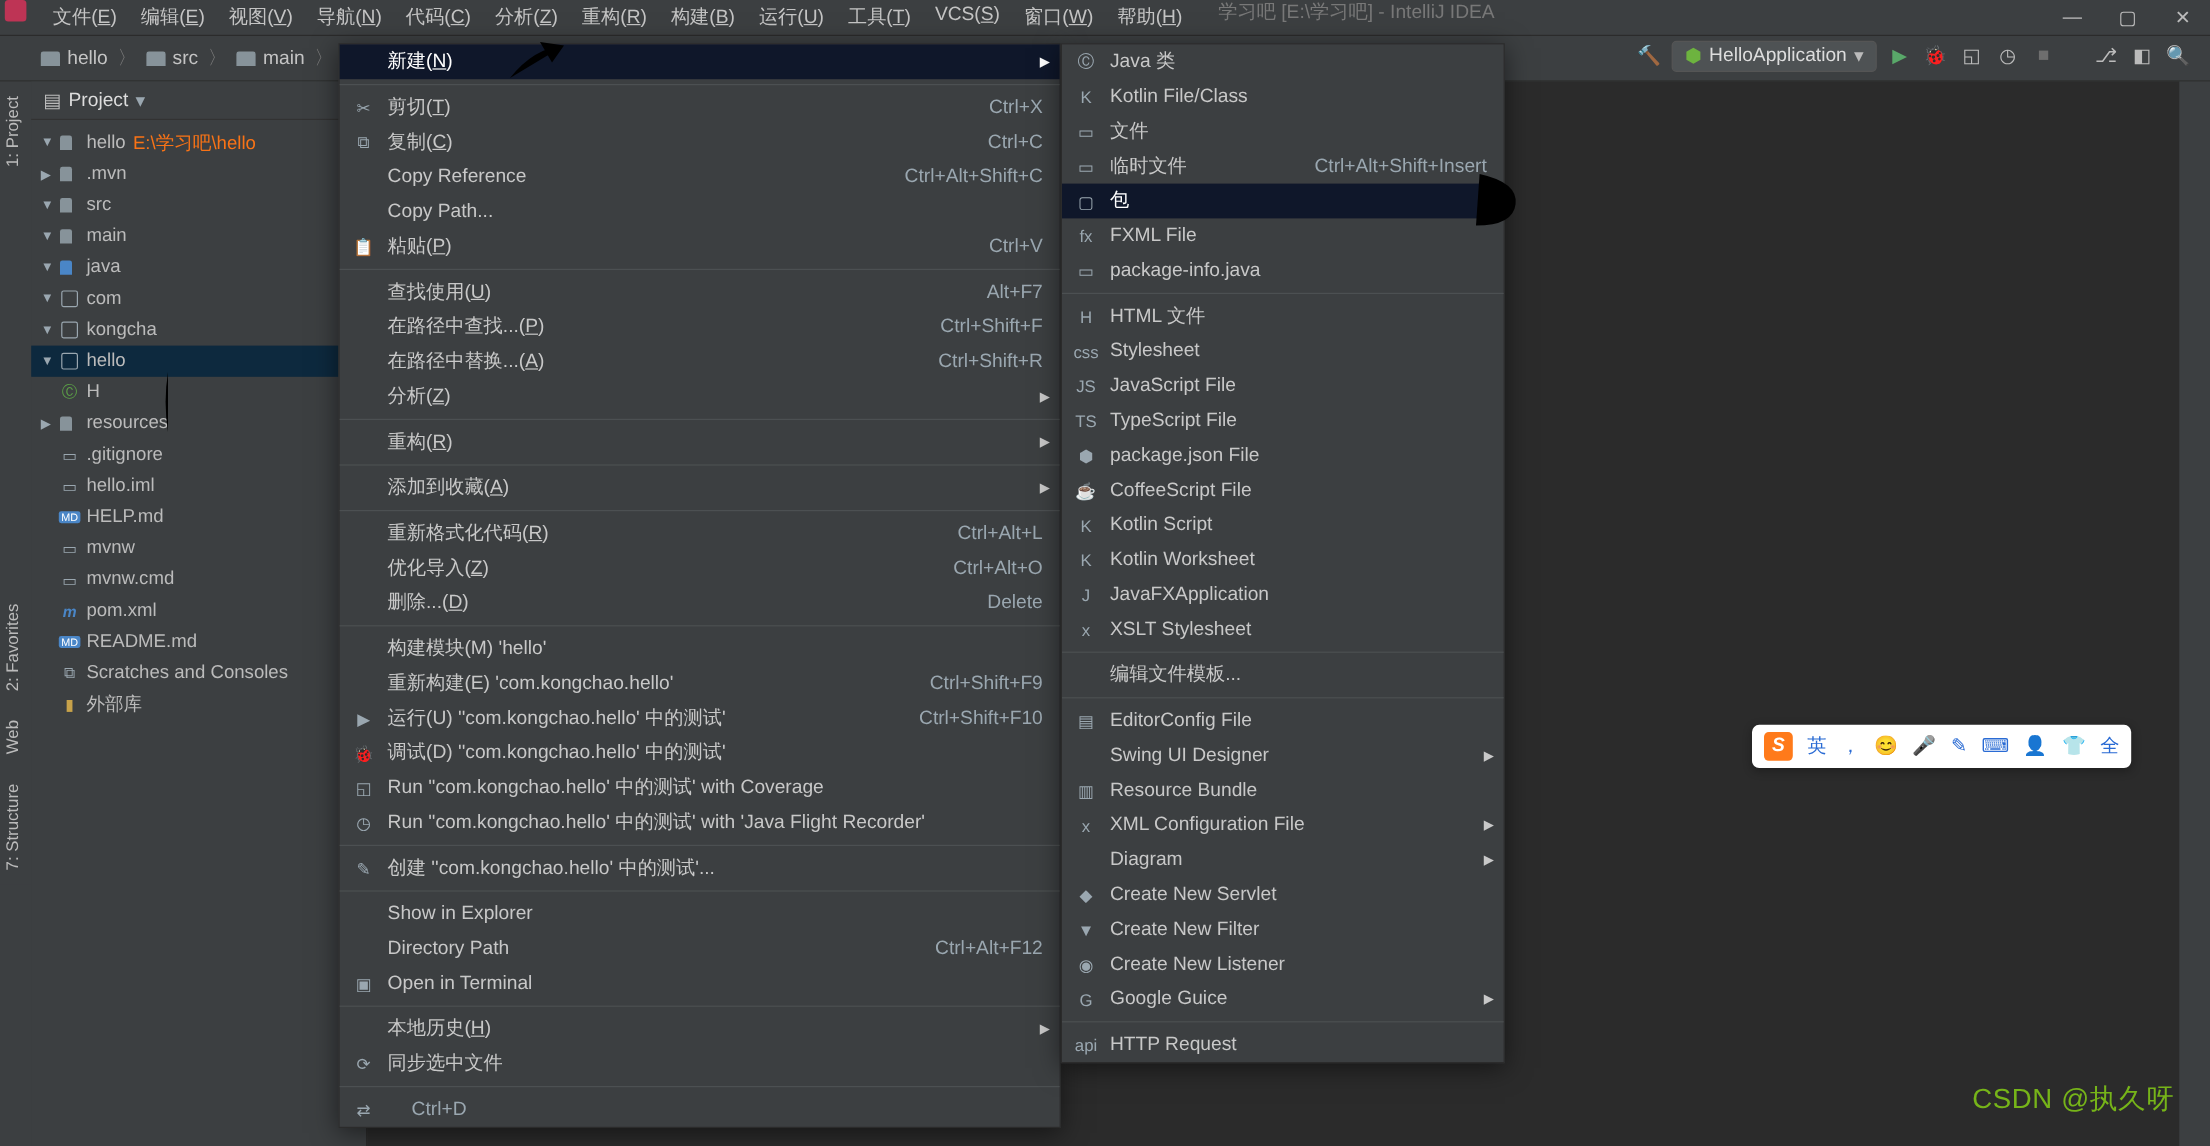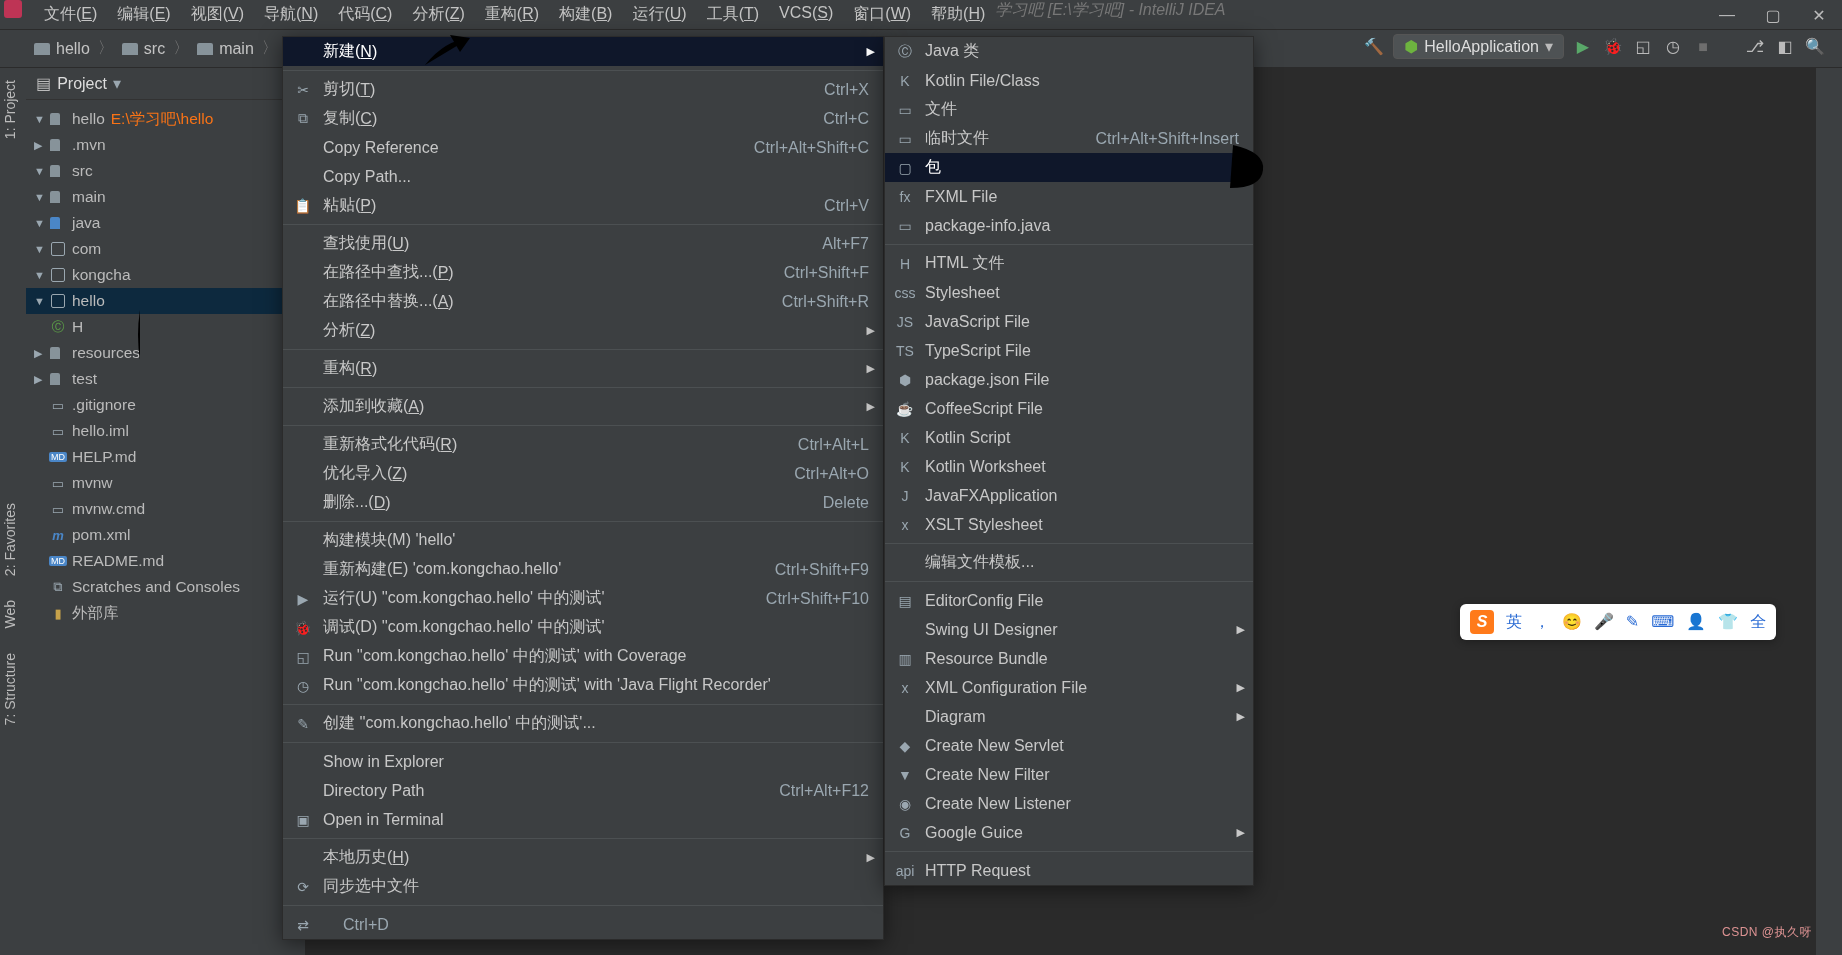--- a/index.html
+++ b/index.html
@@ -3,21 +3,21 @@
 <meta charset="utf-8">
 <style>
 * { margin: 0; padding: 0; box-sizing: border-box; font-family: "Microsoft YaHei", "Segoe UI", sans-serif; }
 body { background: #3c3f41; color: #bbbbbb; width: 1842px; height: 955px; overflow: hidden; position: relative; font-size: 16px; }
 
 
 .menubar { height: 30px; background: #3c3f41; display: flex; align-items: flex-start; padding-left: 4px; border-bottom: 1px solid #2b2b2b; }
 .menubar .logo { width: 18px; height: 18px; background: #be3455; border-radius: 3px; margin-right: 12px; }
 .menubar .menu-item { padding: 4px 10px; color: #c4c4c4; cursor: pointer; }
 .menubar .menu-item .mn { text-decoration: underline; }
-.menubar .title-text { color: #787878; font-style: italic; }
+.menubar .title-text { margin-left: 20px; color: #787878; }
 .win-controls { position: absolute; right: 0; top: 0; display: flex; }
 .win-controls div { width: 46px; height: 30px; display:flex; align-items:center; justify-content:center; color:#bbbbbb; }
 
 
 .toolbar-row { height: 38px; background: #3c3f41; display: flex; align-items: center; border-bottom: 1px solid #2b2b2b; position: relative; }
 .breadcrumb { display: flex; align-items: center; padding-left: 30px; }
 .breadcrumb .crumb { display: flex; align-items: center; color: #c4c4c4; padding: 2px 4px; }
 .breadcrumb .chev { color: #7a7a7a; margin: 0 4px; }
 .folder-icon { width: 16px; height: 12px; background: #87939a; margin-right: 6px; display:inline-block; border-radius:2px 2px 0 0; position:relative; }
 .folder-icon.blue { background: #4a86c7; }
@@ -71,21 +71,21 @@
 
 
 .anno { position:absolute; pointer-events:none; }
 
 
 .ime-bar { position:absolute; left:1460px; top:604px; height:36px; background:#fff; border-radius:6px; display:flex; align-items:center; padding:0 10px; gap:12px; color:#2a6bd4; box-shadow:0 2px 8px rgba(0,0,0,.3); }
 .ime-bar .s-logo { width:24px; height:24px; background:#ff7a1a; border-radius:4px; color:#fff; display:flex; align-items:center; justify-content:center; font-weight:bold; font-style:italic; }
 .ime-bar .seg { font-size:16px; }
 
 
-.watermark { position:absolute; right:30px; bottom:14px; color:#fca5a5; font-size:12px; opacity:.85; letter-spacing:.5px; }
+.watermark { position:absolute; right:30px; bottom:24px; color:#84cc16; font-size:23px; opacity:.85; letter-spacing:.5px; }
 </style>
 </head>
 <body>
 
 <div class="menubar">
   <div class="logo"></div>
   <div id="menus" style="display: flex;">
       <div class="menu-item">文件(<span class="mn">E</span>)</div>
       <div class="menu-item">编辑(<span class="mn">E</span>)</div>
       <div class="menu-item">视图(<span class="mn">V</span>)</div>
@@ -220,27 +220,20 @@
         </span>
         <span>H</span>
       </div>
       <div class="node in3">
         <span class="caret right"></span>
         <span class="ficon">
           <span class="folder-icon"></span>
         </span>
         <span>resources</span>
       </div>
-      <div class="node in2">
-        <span class="caret right"></span>
-        <span class="ficon">
-          <span class="folder-icon"></span>
-        </span>
-        <span>test</span>
-      </div>
       <div class="node in1">
         <span class="caret none"></span>
         <span class="ficon">
           <span style="color:#9aa7b0">▭</span>
         </span>
         <span>.gitignore</span>
       </div>
       <div class="node in1">
         <span class="caret none"></span>
         <span class="ficon">

